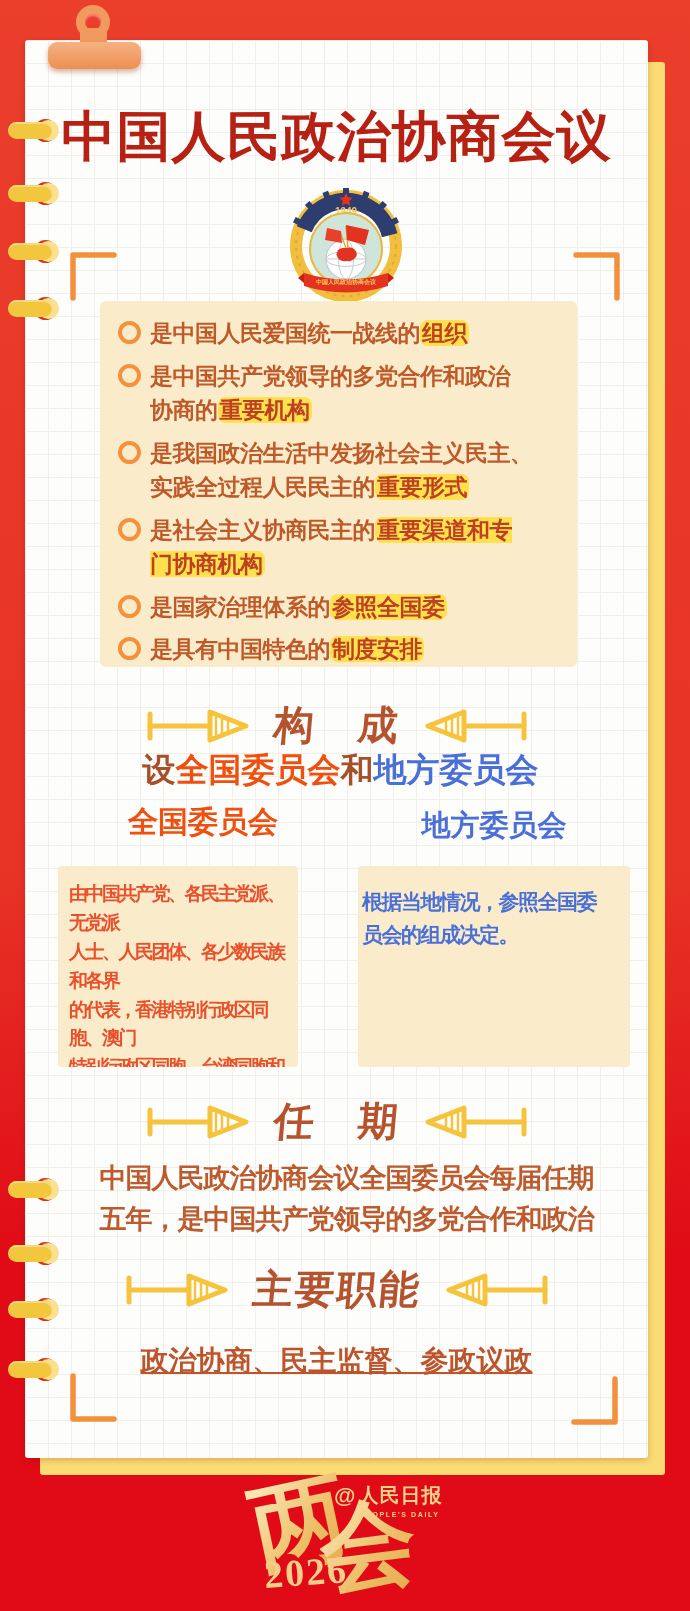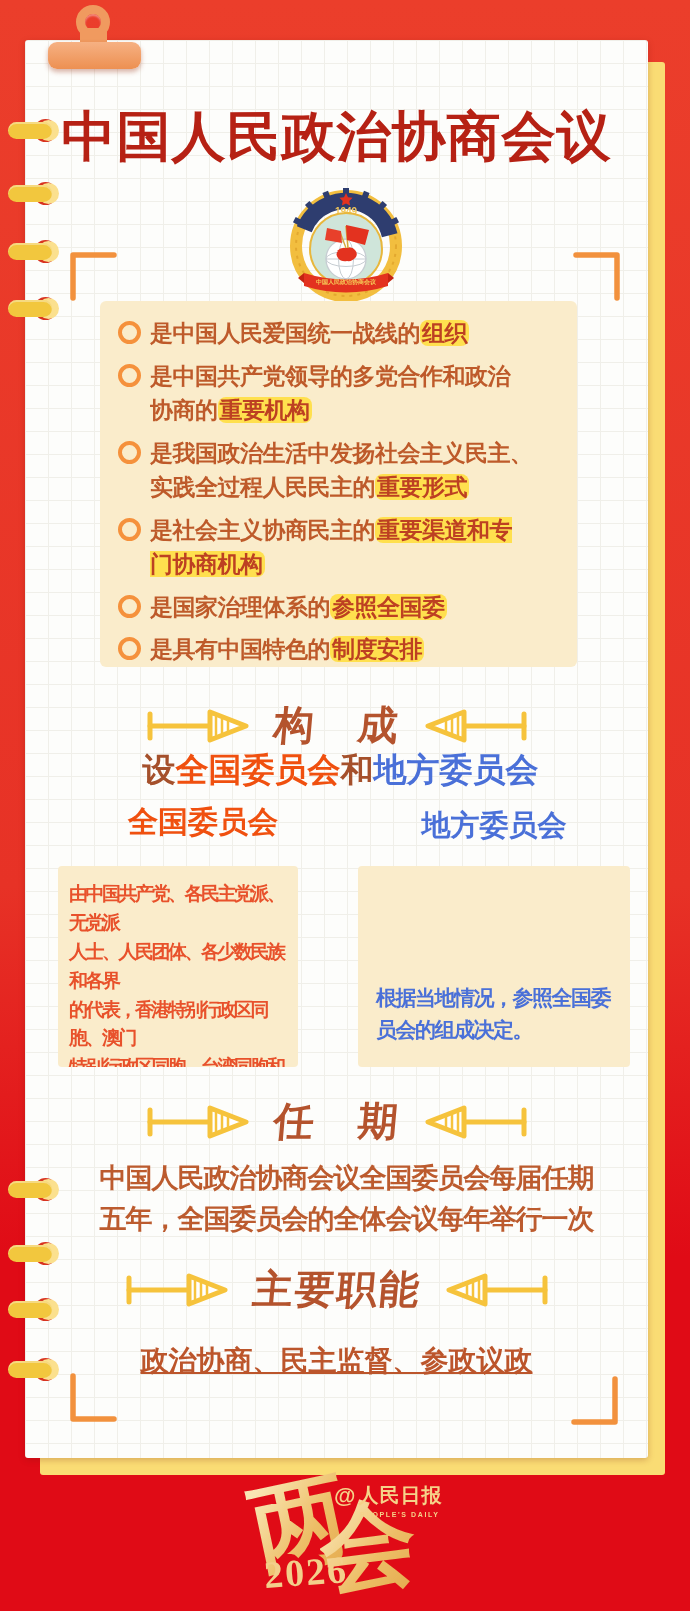--- a/index.html
+++ b/index.html
@@ -43,21 +43,21 @@
   
   .subtitle{position:absolute;left:29px;top:748px;width:623px;text-align:center;font-size:33px;font-weight:900;letter-spacing:0;}
   .subtitle .dark{color:#A5502B;}
   .subtitle .orange{color:#F0500F;}
   .subtitle .blue{color:#4A70D8;}
   .col-head{position:absolute;top:802px;font-size:30px;font-weight:900;text-align:center;}
   .col-head.national{left:58px;width:290px;color:#F0500F;}
   .col-head.local{left:358px;width:272px;color:#4A70D8;top:806px;font-size:29px;}
   .col-box{position:absolute;top:866px;height:201px;background:#FAECCB;border-radius:4px;box-sizing:border-box;overflow:hidden;}
   .col-box.national{left:58px;width:240px;padding:14px 11px;}
-  .col-box.local{left:358px;width:272px;padding:20px 18px;display:flex;align-items:flex-end;}
+  .col-box.local{left:358px;width:272px;padding:20px 4px;display:flex;align-items:flex-start;}
   .col-box.national p{margin:0;font-size:19px;line-height:1.52;letter-spacing:-2.5px;color:#E8512B;font-weight:bold;white-space:pre-line;}
   .col-box.local p{margin:0;font-size:21px;line-height:1.55;letter-spacing:-1.5px;color:#4A70D8;font-weight:bold;white-space:pre-line;}
   
   .term-body{position:absolute;left:55px;top:1158px;width:583px;text-align:center;
     font-size:27px;line-height:1.5;letter-spacing:-1px;color:#BC5B2E;font-weight:bold;white-space:pre-line;}
   .func-body{position:absolute;left:25px;top:1342px;width:623px;text-align:center;
     font-size:28px;letter-spacing:0;color:#BC552B;font-weight:bold;text-decoration:underline;}
   
   .gold-grad{background:linear-gradient(135deg,#F9E6B4 10%,#EDBE67 60%,#E4A94C);-webkit-background-clip:text;background-clip:text;color:transparent;}
   .brand-char{position:absolute;font-family:"Liberation Serif",serif;font-weight:bold;font-size:96px;line-height:1;}
@@ -267,21 +267,21 @@
         <line x1="4" y1="5" x2="4" y2="29"></line>
           <line x1="4" y1="17" x2="62" y2="17"></line>
         <polygon points="64,3 100,17 64,31" fill="#FFFFFF"></polygon>
         <line x1="70" y1="8" x2="70" y2="26" stroke-width="2.5"></line>
           <line x1="76" y1="10" x2="76" y2="24" stroke-width="2.5"></line>
           <line x1="82" y1="12" x2="82" y2="22" stroke-width="2.5"></line>
       </g>
     </svg>
   </div>
   <div class="term-body">中国人民政治协商会议全国委员会每届任期
-五年，全国委员会的全体会议每年举行一次</div>
+五年，是中国共产党领导的多党合作和政治</div>
 
   <div class="sec-row" style="top:1262px">
     <svg class="arrow" viewBox="0 0 108 34">
       <g fill="none" stroke="#F6C33C" stroke-width="5" stroke-linecap="round" stroke-linejoin="round">
         <line x1="4" y1="5" x2="4" y2="29"></line>
           <line x1="4" y1="17" x2="62" y2="17"></line>
         <polygon points="64,3 100,17 64,31" fill="#FFFFFF"></polygon>
         <line x1="70" y1="8" x2="70" y2="26" stroke-width="2.5"></line>
           <line x1="76" y1="10" x2="76" y2="24" stroke-width="2.5"></line>
           <line x1="82" y1="12" x2="82" y2="22" stroke-width="2.5"></line>

